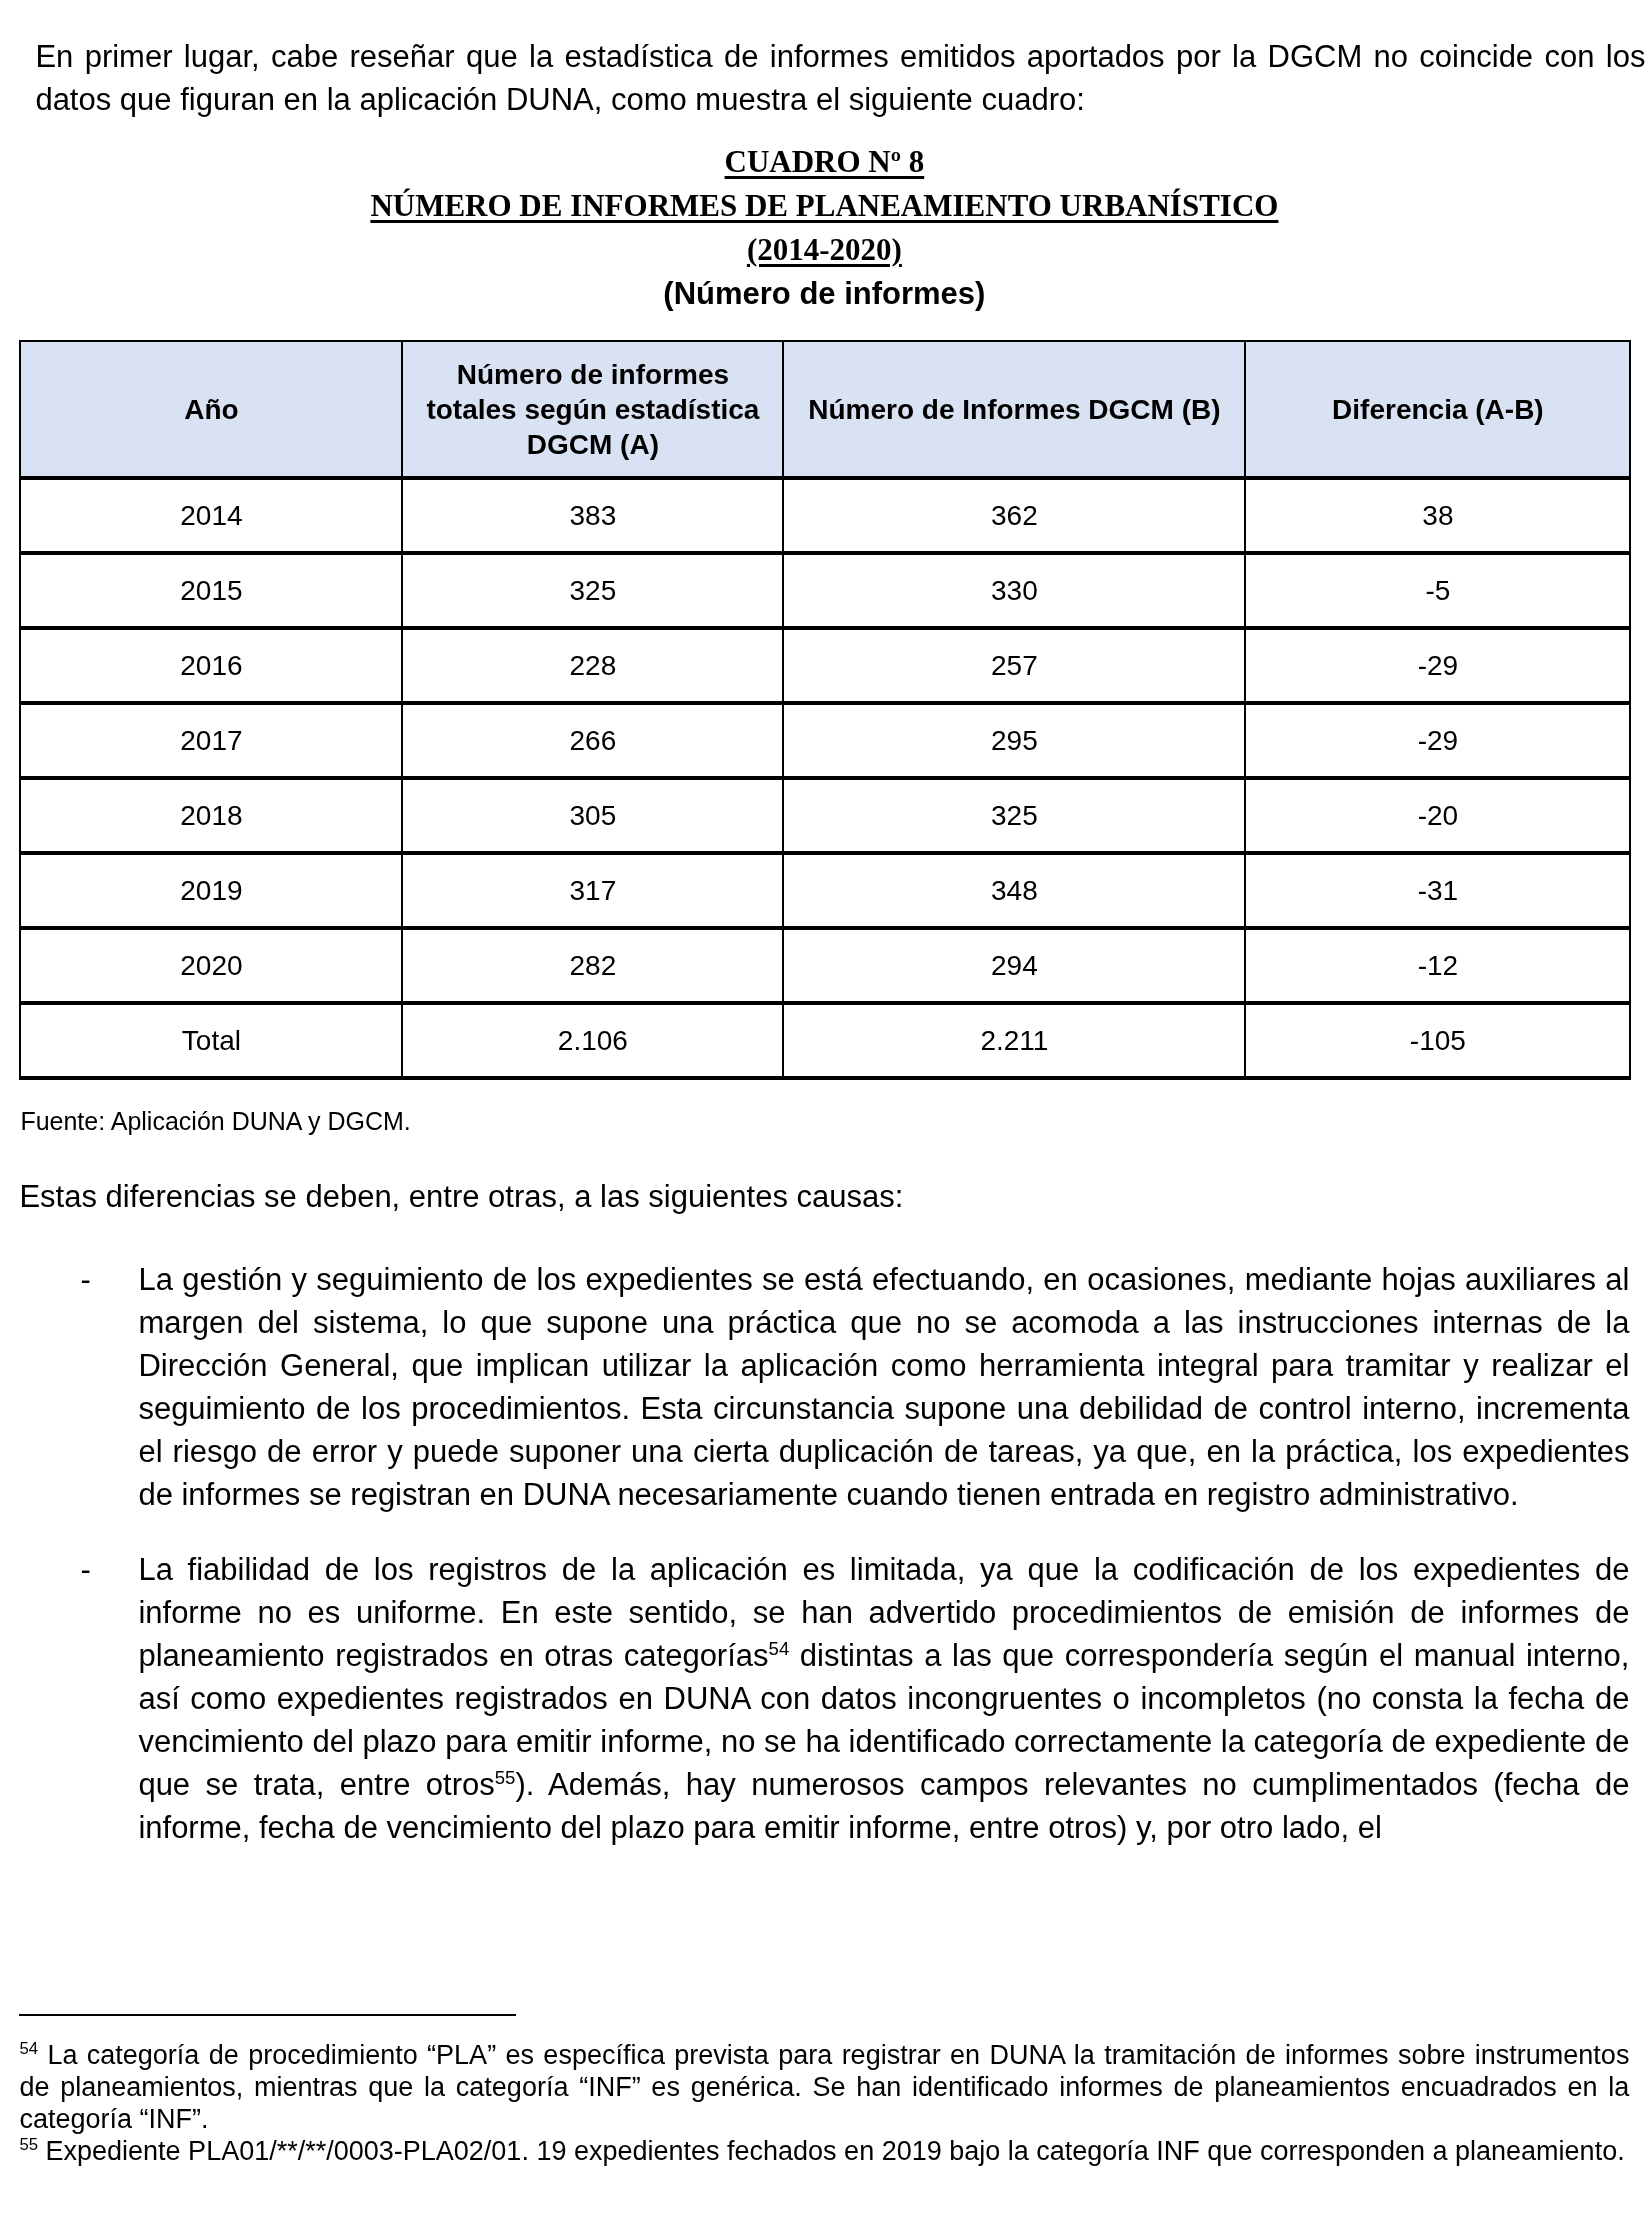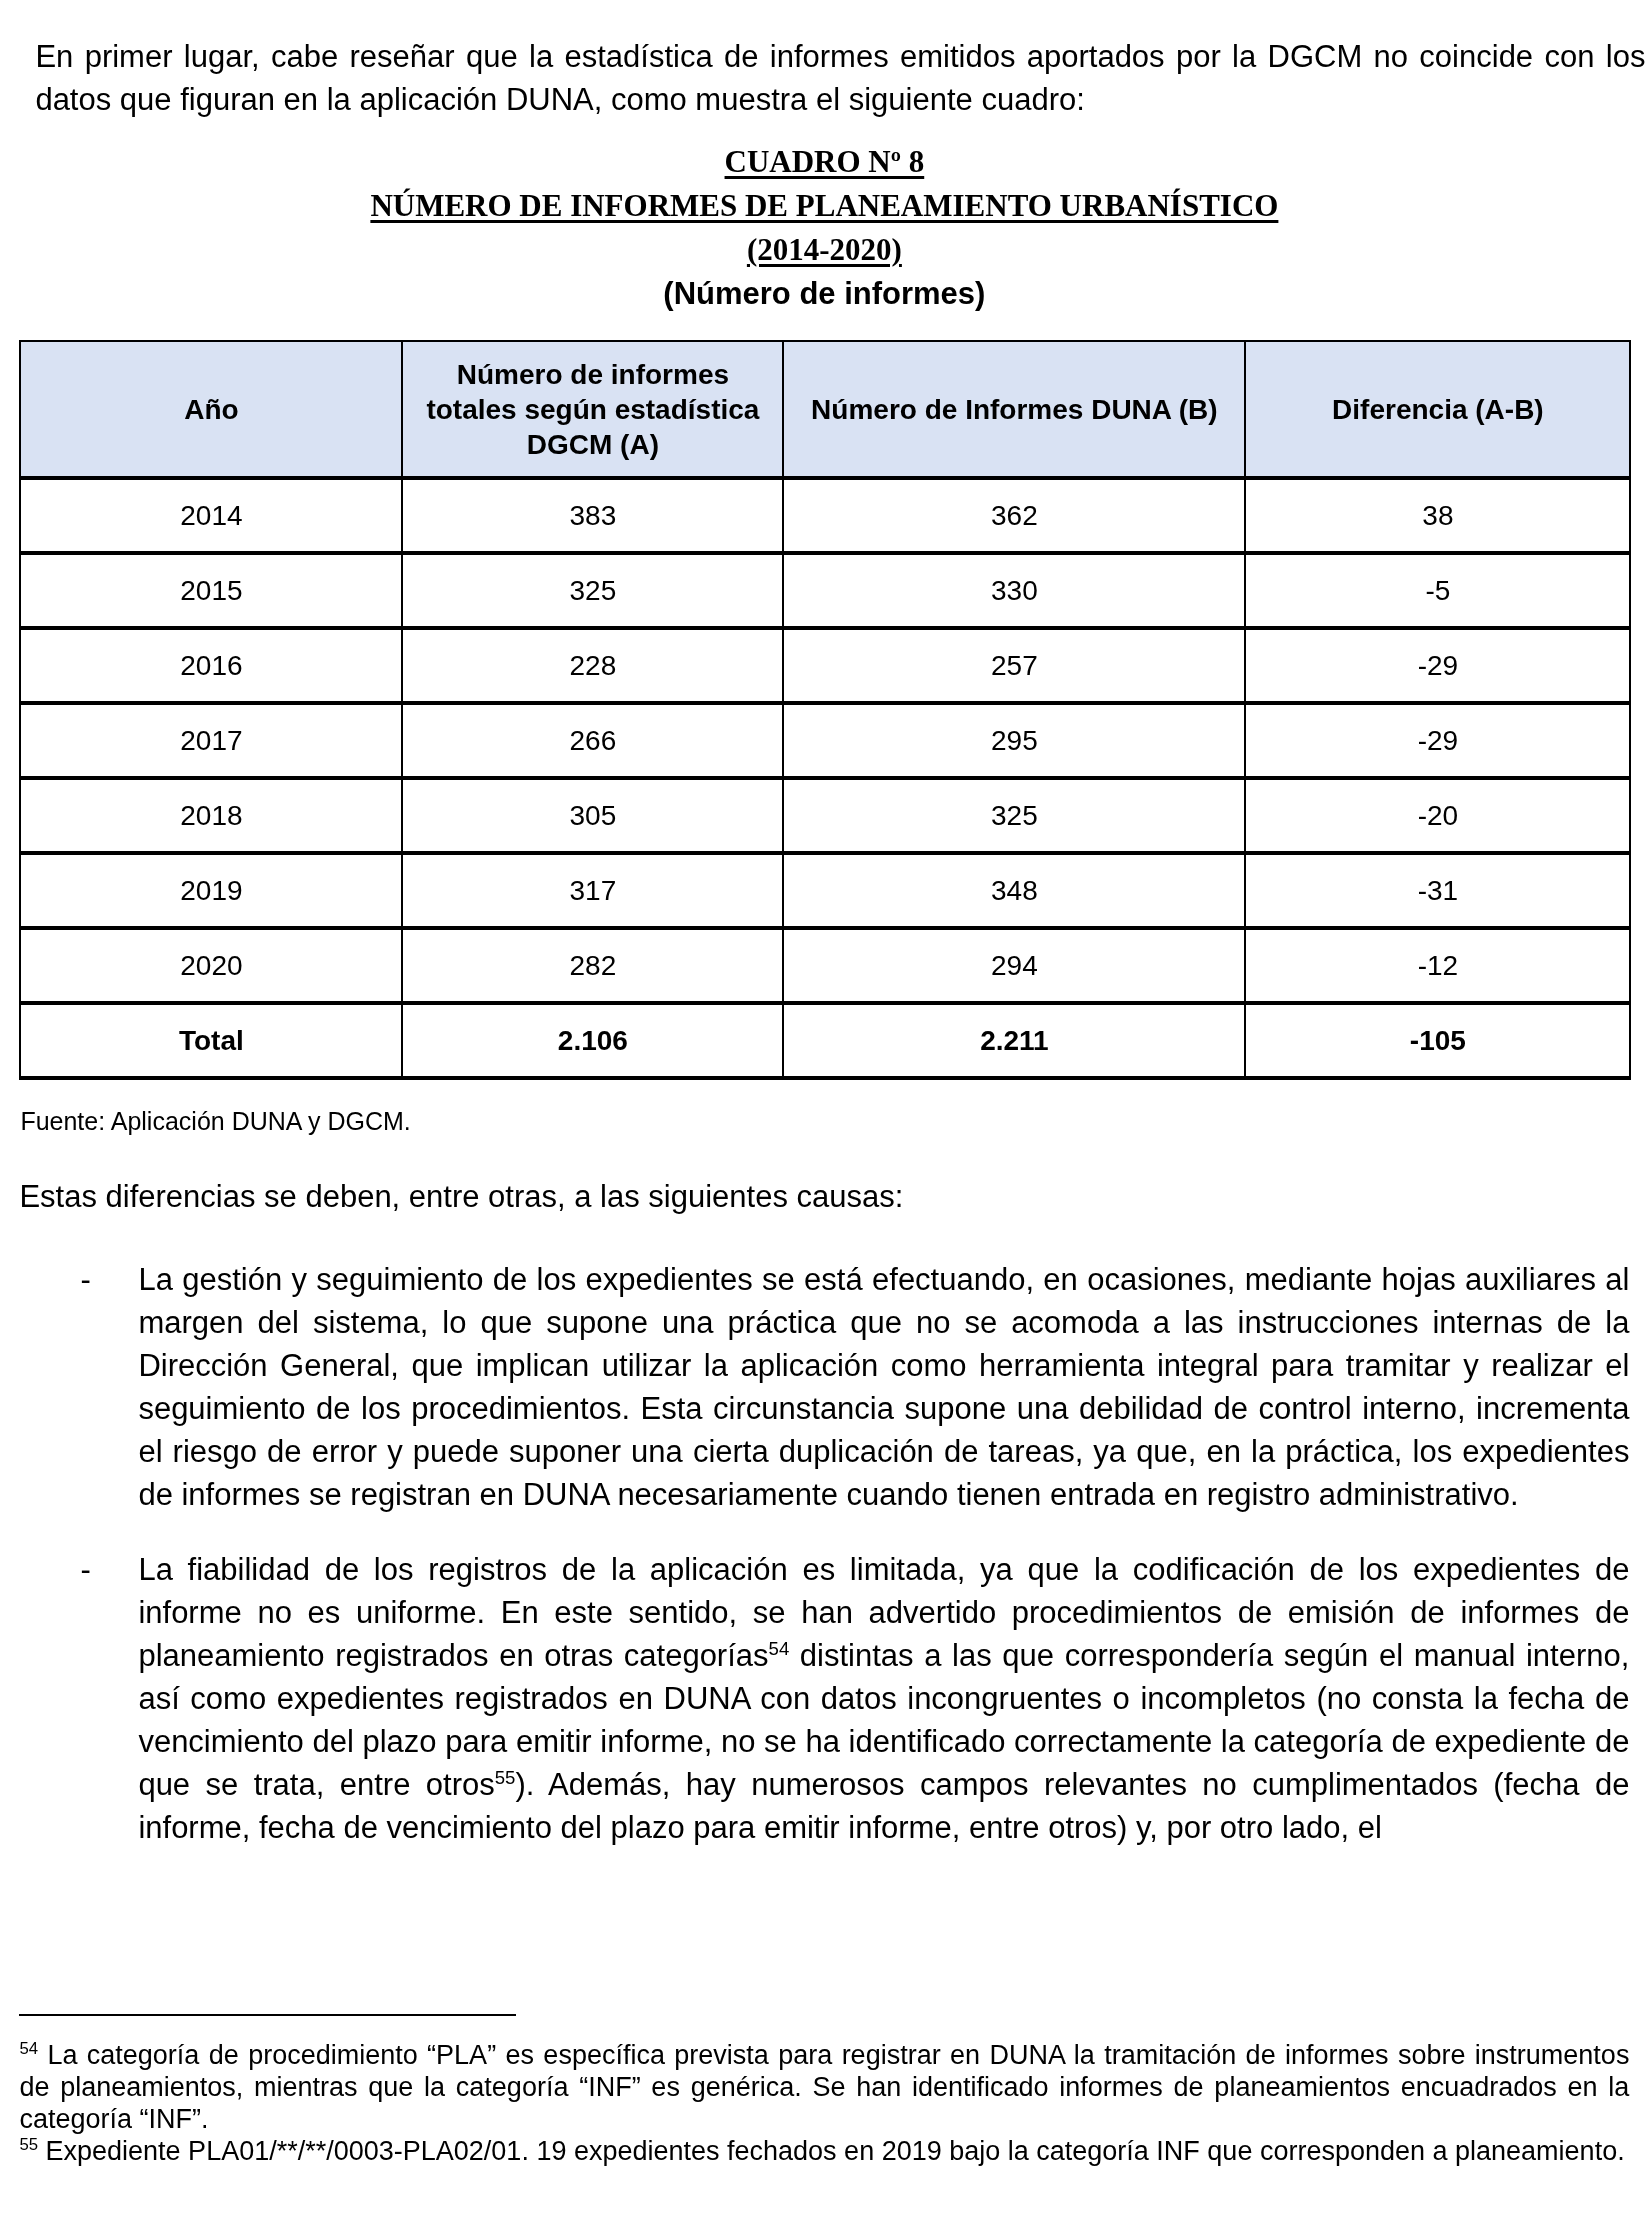--- a/index.html
+++ b/index.html
@@ -39,21 +39,21 @@
     padding: 0 11px;
   }
   table.cuadro thead th {
     background: #D9E2F3;
     font-weight: bold;
     height: 134px;
     line-height: 35px;
   }
   table.cuadro tbody td { height: 71px; }
   table.cuadro tbody tr td { border-top: 4px solid #000; }
-  table.cuadro tbody tr.total td { font-weight: bold; margin-left: 18px; }
+  table.cuadro tbody tr.total td { font-weight: normal; margin-left: 18px; }
   table.cuadro tbody tr.total { border-bottom: 4px solid #000; }
 
   .fuente {
     position: absolute; left: 1px; top: 1105px;
     font-size: 25px; line-height: 32px;
   }
   .lead {
     position: absolute; left: 0; top: 1177px;
     font-size: 31px; line-height: 40px;
   }
@@ -99,21 +99,21 @@
     <colgroup>
       <col style="width:382px">
       <col style="width:381px">
       <col style="width:462px">
       <col style="width:385px">
     </colgroup>
     <thead>
       <tr>
         <th>Año</th>
         <th>Número de informes totales según estadística DGCM (A)</th>
-        <th>Número de Informes DUNA (B)</th>
+        <th>Número de Informes DGCM (B)</th>
         <th>Diferencia (A-B)</th>
       </tr>
     </thead>
     <tbody>
       <tr>
         <td>2014</td>
         <td>383</td>
         <td>362</td>
         <td>38</td>
       </tr>

